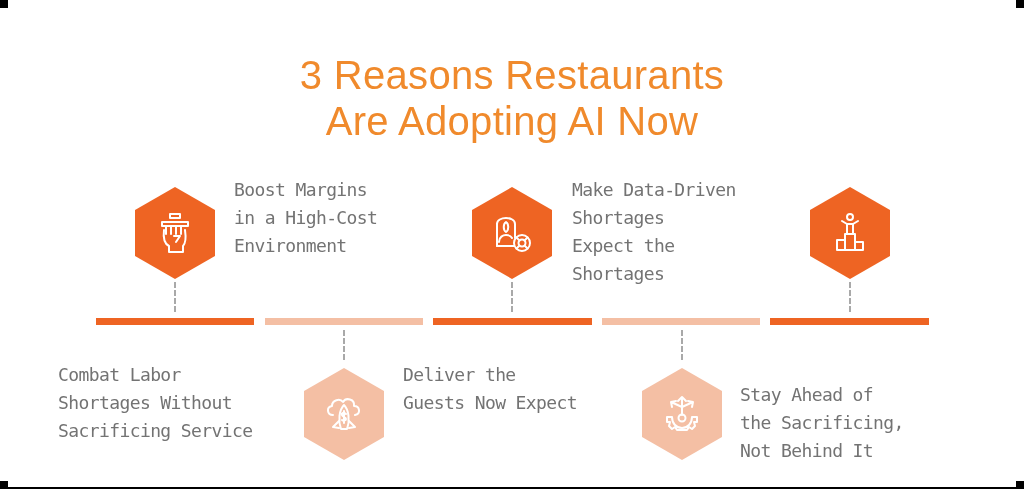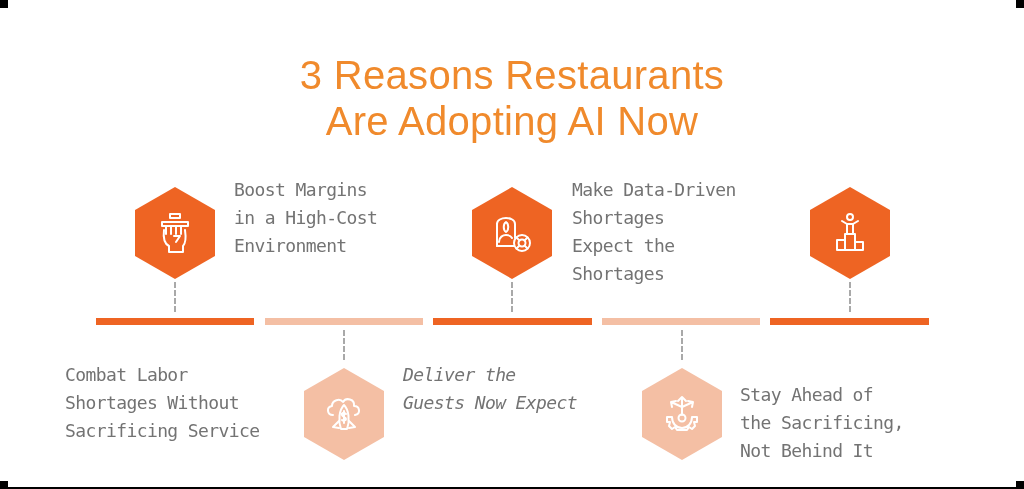--- a/index.html
+++ b/index.html
@@ -73,21 +73,21 @@
 <div class="hex dark" style="left:135px; top:187px;">
   <svg viewBox="0 0 46 46" fill="none" stroke="#fff" stroke-width="2" stroke-linejoin="round" stroke-linecap="round">
     <rect x="18" y="4" width="10" height="4"></rect>
     <path d="M10 12 H36 V16 H10 Z"></path>
     <path d="M14 16 V24 M19 16 V24 M24 16 V24 M29 16 V24"></path>
     <path d="M12 20 C11 28 13 34 17 36 V42 H31 V36 C34 33 34 27 33 20"></path>
     <path d="M22 26 L28 26 L24 32"></path>
   </svg>
 </div>
 <div class="dash" style="left:174px; top:282px;"></div>
-<div class="label" style="left:65px; top:361px;">
+<div class="label" style="left:58px; top:361px;">
   <span>Combat Labor</span>
   <span>Shortages Without</span>
   <span>Sacrificing Service</span>
 </div>
 
 <div class="label" style="left:234px; top:176px;">
   <span>Boost Margins</span>
   <span>in a High-Cost</span>
   <span>Environment</span>
 </div>
@@ -106,21 +106,21 @@
     <path d="M8 36 V14 C8 6 26 6 26 14 V28"></path>
     <path d="M17 12 C14 14 14 20 17 22 C20 20 20 14 17 12 Z"></path>
     <path d="M10 32 C10 27 14 25 17 25 C20 25 22 26 23 28"></path>
     <path d="M8 36 H25"></path>
     <circle cx="33" cy="33" r="8"></circle>
     <circle cx="33" cy="33" r="3.5"></circle>
     <path d="M27.5 27.5 L30.5 30.5 M38.5 27.5 L35.5 30.5 M27.5 38.5 L30.5 35.5 M38.5 38.5 L35.5 35.5"></path>
   </svg>
 </div>
 <div class="dash" style="left:511px; top:282px;"></div>
-<div class="label" style="left:403px; top:361px;font-style:italic;">
+<div class="label" style="left:403px; top:361px;">
   <span>Deliver the</span>
   <span>Guests Now Expect</span>
 </div>
 
 <div class="label" style="left:572px; top:176px;">
   <span>Make Data-Driven</span>
   <span>Shortages</span>
   <span>Expect the</span>
   <span>Shortages</span>
 </div>

